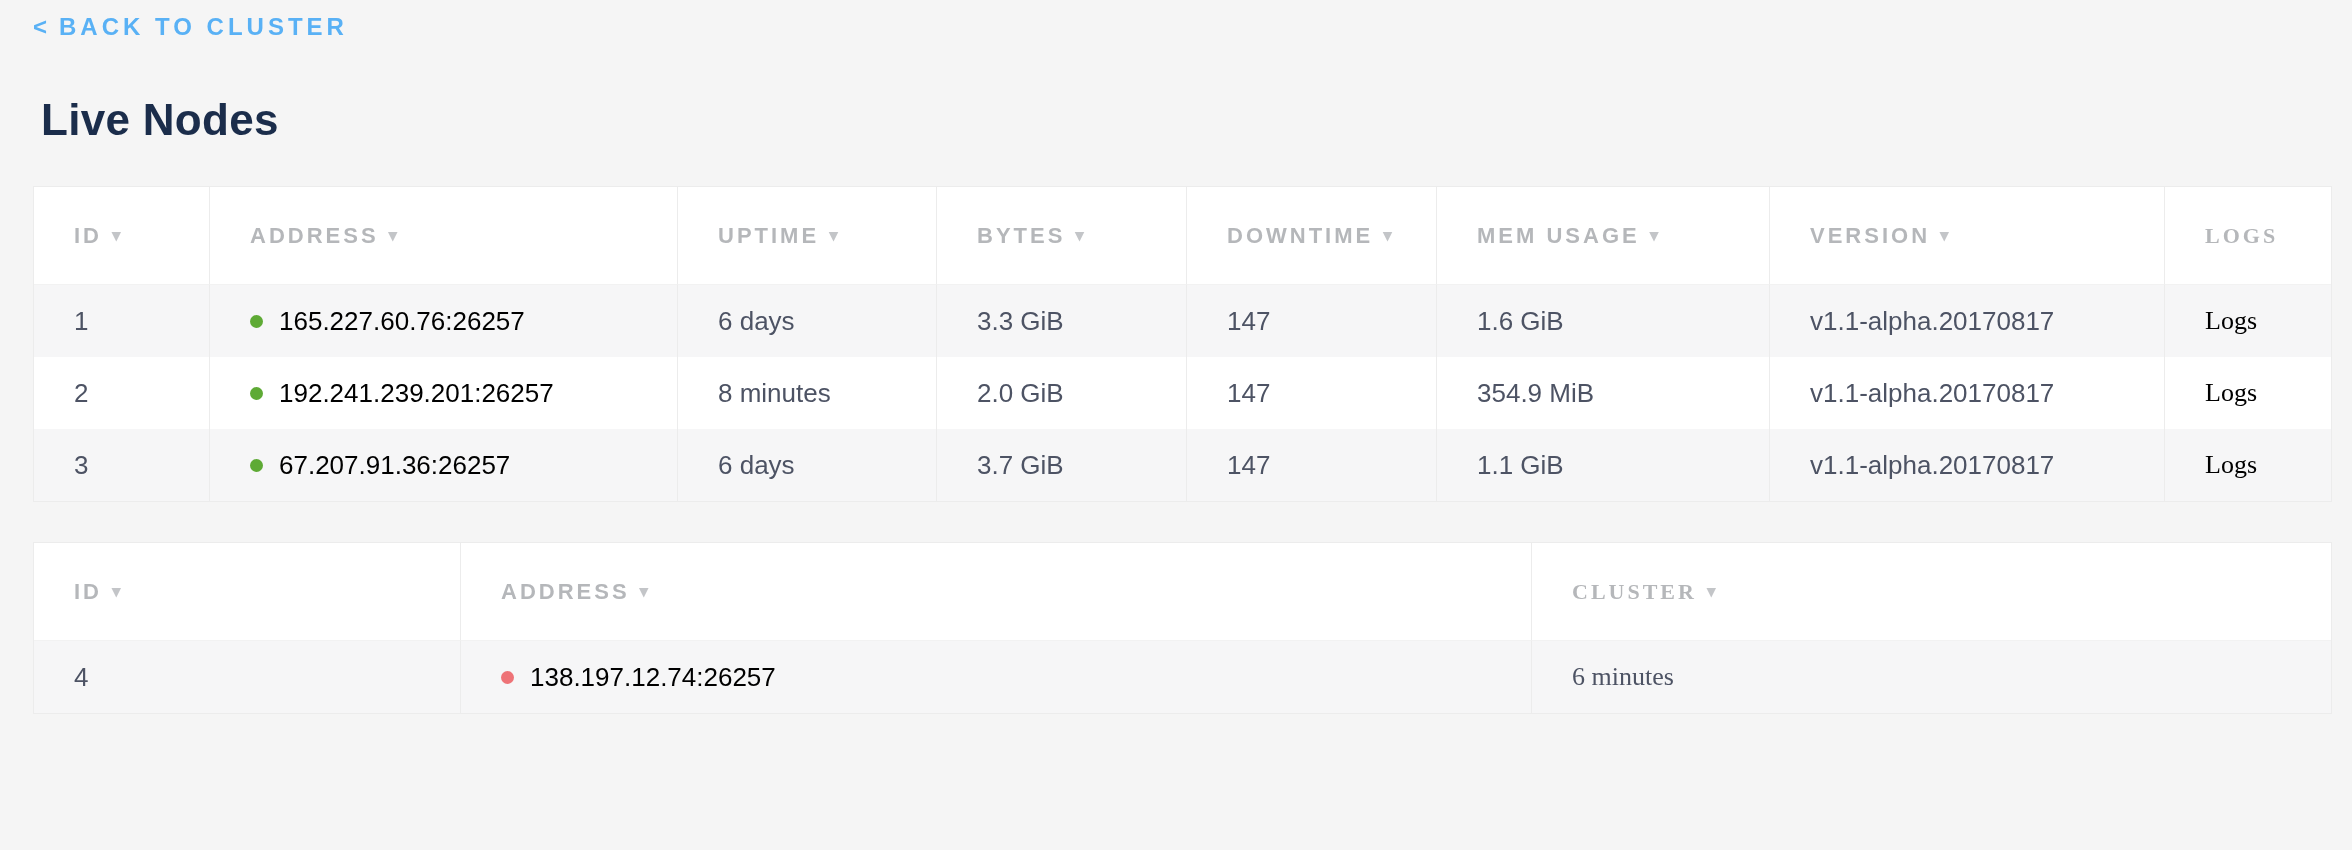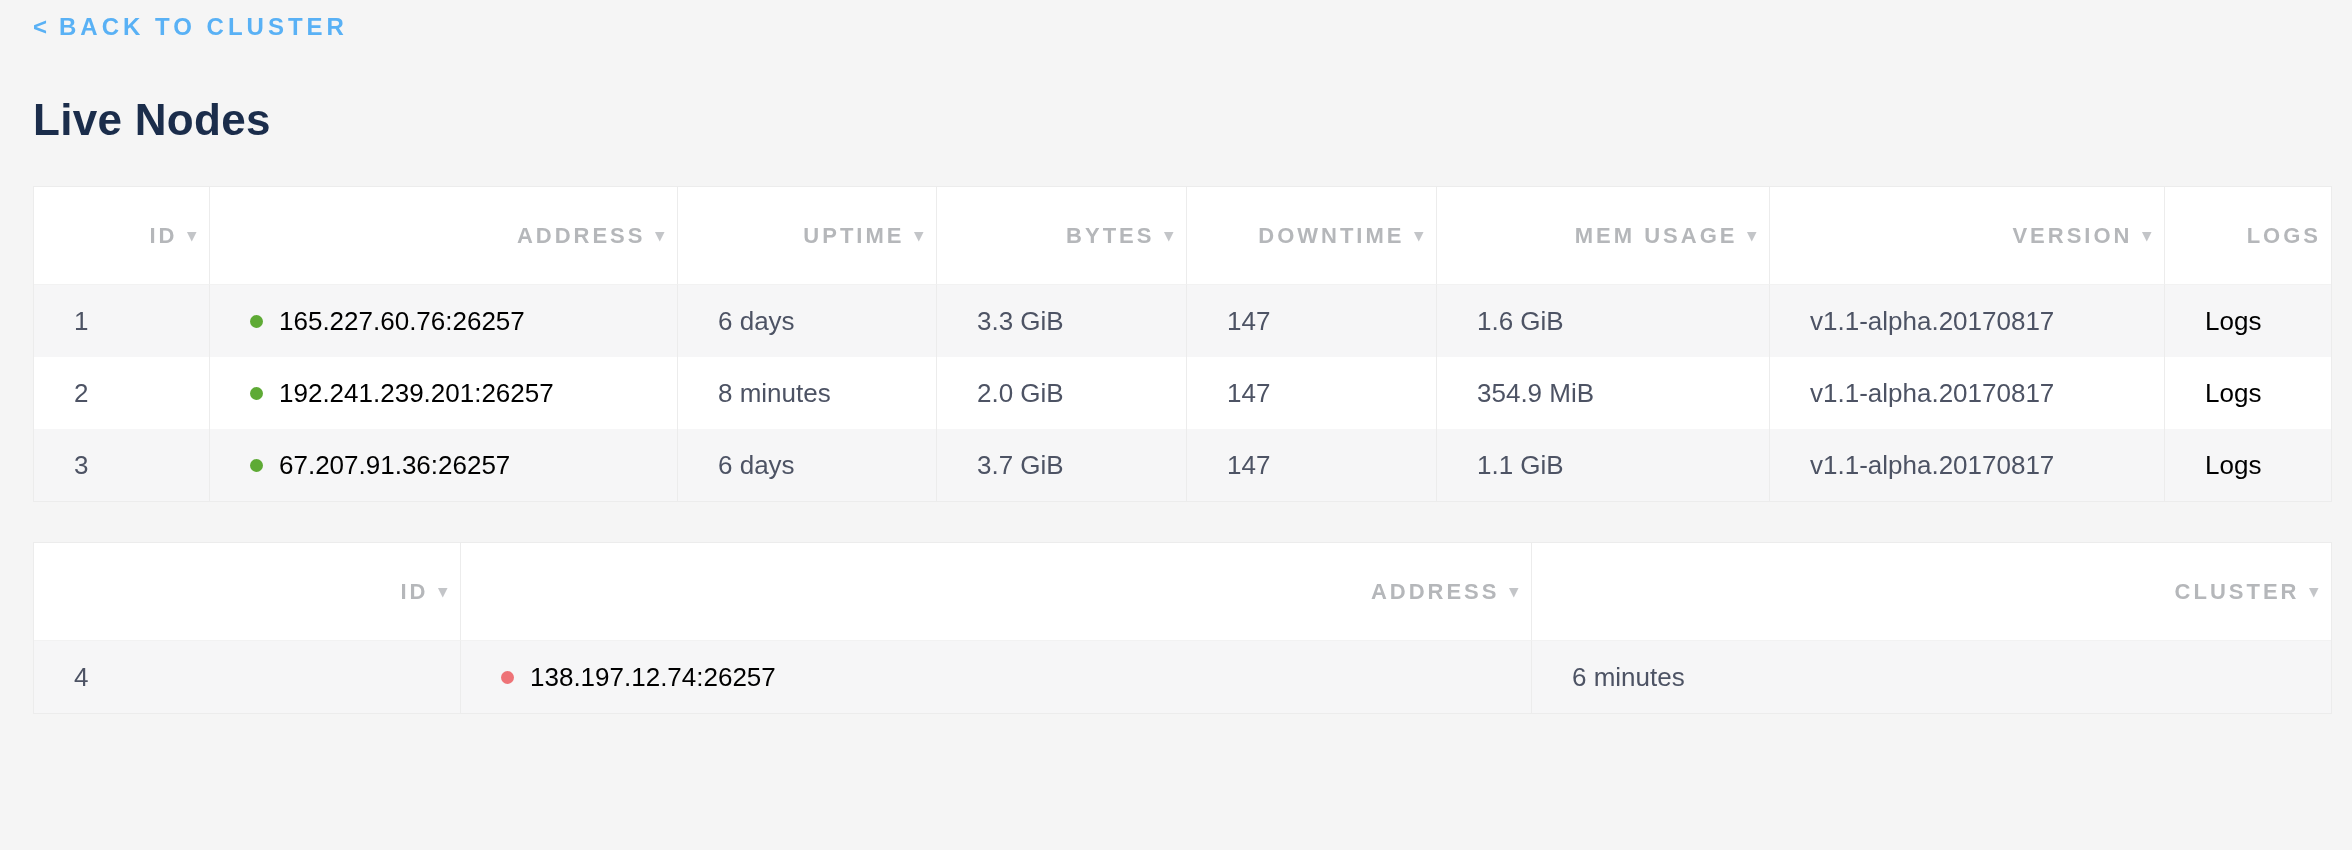--- a/index.html
+++ b/index.html
@@ -22,56 +22,56 @@
     font-weight: 700;
     letter-spacing: 4px;
     text-decoration: none;
     cursor: pointer;
     line-height: 26px;
   }
   .back-link .chev { font-size: 24px; letter-spacing: 0; }
 
   
   .section-title {
-    margin: 54px 0 0 0;
+    margin: 54px 0 0 8px;
     font-size: 44px;
     line-height: 52px;
     font-weight: 700;
     color: #1b2d4b;
     letter-spacing: 0.3px;
   }
   .section-title.second { margin-top: 62px; }
 
   
   table.nodes {
     margin-top: 40px;
     width: 2297px;
     table-layout: fixed;
     border-collapse: separate;
     border-spacing: 0;
     background: #ffffff;
     border: 1px solid #ececec;
   }
   th {
     height: 98px;
-    text-align: right;
+    text-align: left;
     vertical-align: middle;
     padding: 0 10px 0 40px;
     font-size: 22px;
     font-weight: 700;
     letter-spacing: 3px;
     color: #b5b7ba;
     white-space: nowrap;
     border-right: 1px solid #ececec;
     border-bottom: 1px solid #f2f2f2;
     background: #ffffff;
     cursor: pointer;
   }
   th.no-sort { cursor: default; }
-  th:last-child, td:last-child { border-right: none; }
+  th:last-child, td:last-child { border-right: none; font-family: Liberation Serif, serif; }
   .sort-arrow {
     font-size: 17px;
     color: #c3c5c8;
     margin-left: 10px;
     vertical-align: 2px;
   }
   td {
     height: 72px;
     vertical-align: middle;
     padding: 0 10px 0 40px;

